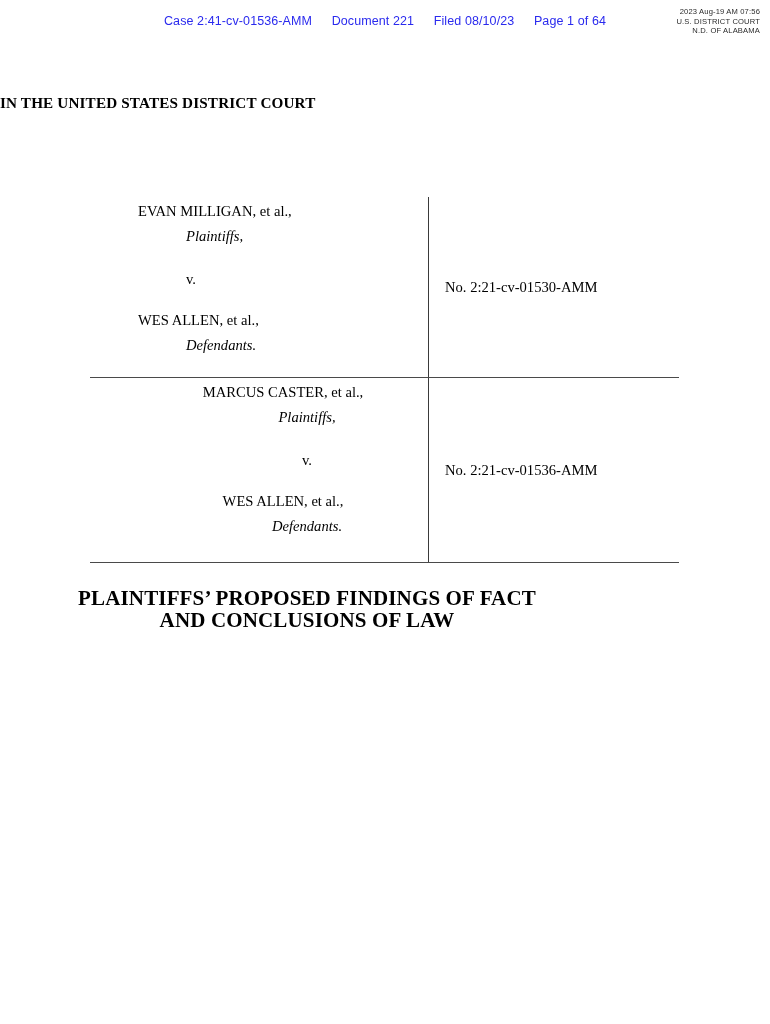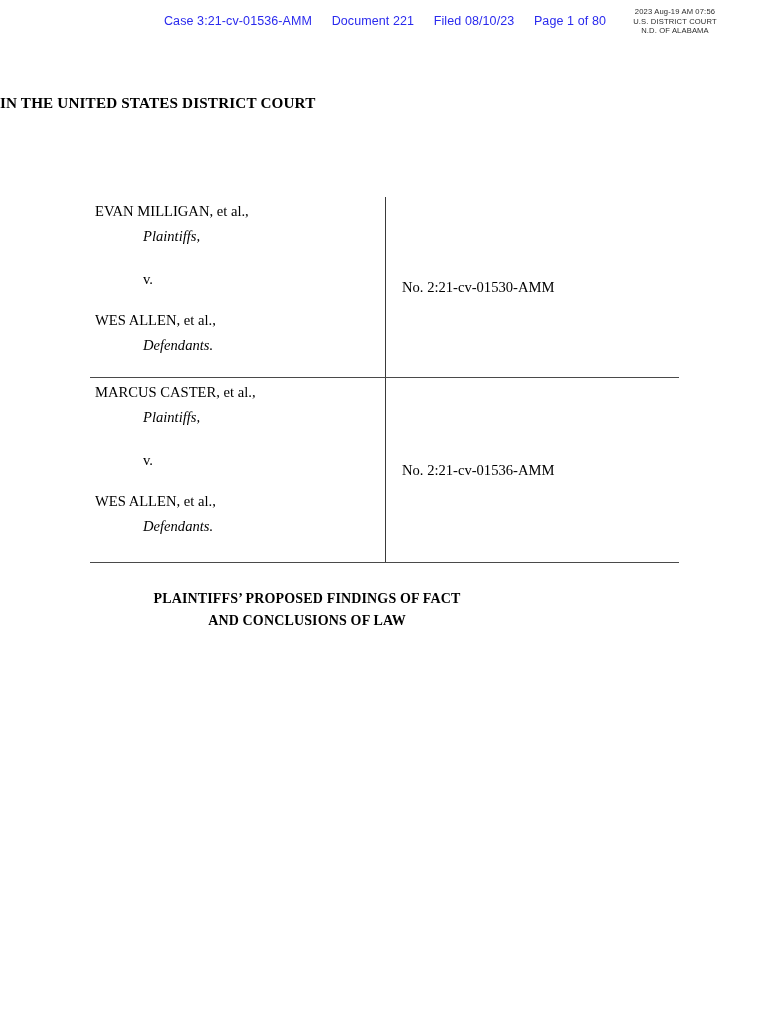--- a/index.html
+++ b/index.html
@@ -46,21 +46,20 @@
     letter-spacing: 1.2px;
     line-height: 20px;
     color: #2b2b2b;
   }
   .filed-line {
     font-size: 7.6px;
     line-height: 9.6px;
     letter-spacing: 0.15px;
     color: #2b2b2b;
     white-space: nowrap;
-    text-align: center;
   }
 
   
   .court-heading {
     position: absolute;
     top: 92px;
     left: 0;
     width: 770px;
     text-align: left;
     font-weight: bold;
@@ -73,20 +72,21 @@
   .caption {
     position: absolute;
     top: 197px;
     left: 90px;
     width: 589px;
   }
   .caption-block {
     position: relative;
     display: flex;
     align-items: stretch;
+    margin-left: 43px;
   }
   .cap-left {
     width: 295px;
     box-sizing: border-box;
     padding: 2px 0 6px 5px;
     font-size: 14.6px;
     line-height: 25px;
   }
   .cap-right {
     flex: 1;
@@ -102,48 +102,48 @@
     font-style: italic;
     padding-left: 48px;
     white-space: nowrap;
   }
   .versus {
     padding-left: 48px;
     margin-top: 18px;
     margin-bottom: 16px;
   }
   .block-1 .cap-left { height: 180px; }
-  .block-2 .cap-left { height: 184px; }
+  .block-2 .cap-left { height: 184px; text-align: center; }
   .caption-rule {
     height: 0;
     border-top: 1.2px solid #4a4a4a;
     width: 589px;
   }
 
   
   .doc-title {
     position: absolute;
     top: 588px;
     left: 0;
     width: 614px;
     text-align: center;
     font-weight: bold;
-    font-size: 14px;
+    font-size: 21px;
     line-height: 21.5px;
     letter-spacing: 0.15px;
   }
 </style>
 </head>
 <body>
 
 <div class="ecf-header">
-  <span class="seg">Case 3:21-cv-01536-AMM</span>
+  <span class="seg">Case 2:41-cv-01536-AMM</span>
   <span class="seg">Document 221</span>
   <span class="seg">Filed 08/10/23</span>
-  <span class="seg">Page 1 of 80</span>
+  <span class="seg">Page 1 of 64</span>
 </div>
 
 <div class="filed-stamp">
   <div class="filed-line">2023 Aug-19  AM 07:56</div>
   <div class="filed-line">U.S. DISTRICT COURT</div>
   <div class="filed-line">N.D. OF ALABAMA</div>
 </div>
 
 <div class="court-heading">
   <div>IN THE UNITED STATES DISTRICT COURT</div>

